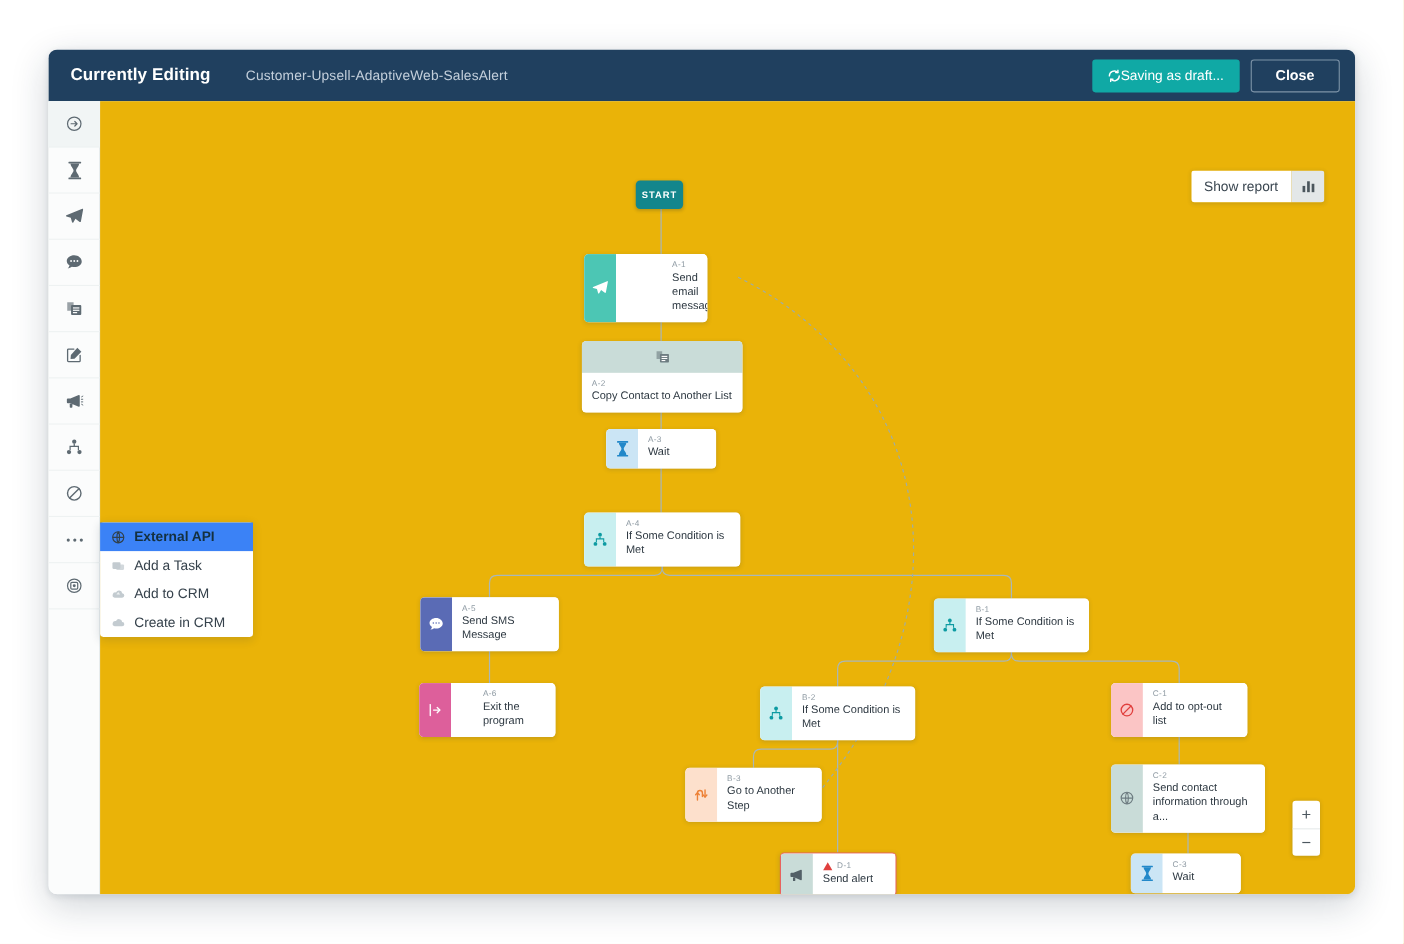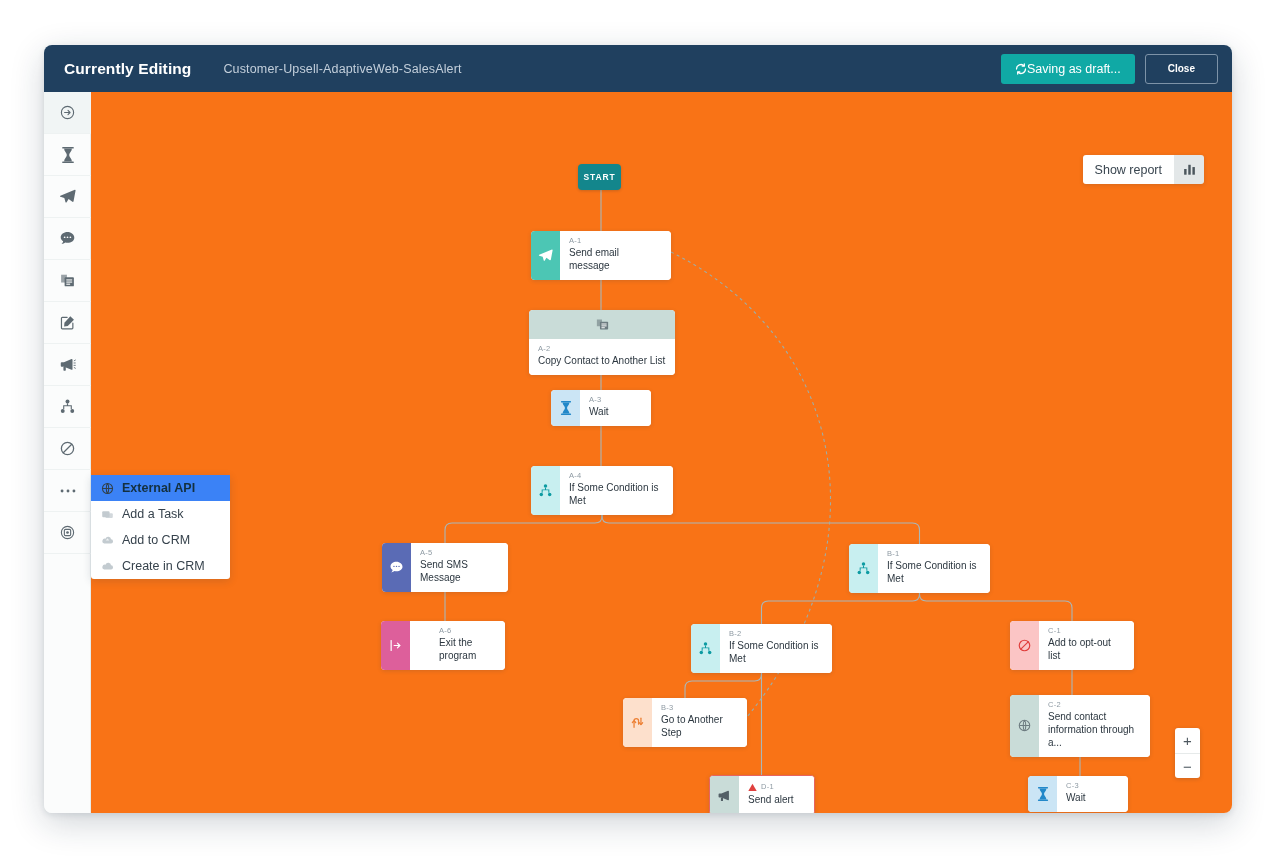--- a/index.html
+++ b/index.html
@@ -32,21 +32,21 @@
     color:#c3cfdb; font-size:12.5px; margin-left:32px; letter-spacing:.15px;
   }
   .topbar-spacer { flex:1 1 auto; }
   .btn-draft {
     display:flex; align-items:center; gap:0;
     background:#10a9a5; color:#fff; font-size:12.5px;
     border:none; border-radius:3px; height:30px; padding:0 14px;
     cursor:pointer; white-space:nowrap;
   }
   .btn-close {
-    background:transparent; color:#ffffff; font-size:10px; font-weight:bold;
+    background:transparent; color:#ffffff; font-size:13px; font-weight:bold;
     border:1px solid #7d93a8; border-radius:3px; height:30px; padding:0 22px;
     margin-left:10px; cursor:pointer;
   }
   .sync-ico { width:12px; height:12px; display:block; }
 
   
   .rail {
     position:absolute; left:0; top:47px; width:47px; bottom:0;
     background:#fbfcfc; border-right:1px solid #e7eced;
   }
@@ -69,21 +69,21 @@
     display:flex; align-items:center; gap:8px;
     height:26px; padding:0 10px; font-size:12.5px; color:#36424c;
     cursor:pointer;
   }
   .flyout-item.sel { background:#3b82f6; font-weight:bold; color:#14303f; }
   .flyout-item .fi-ico { width:13px; height:13px; flex:0 0 13px; display:block; }
 
   
   .canvas {
     position:absolute; left:47px; top:47px; right:0; bottom:0;
-    background:#f97316; overflow:hidden;
+    background:#eab308; overflow:hidden;
   }
   .edges { position:absolute; left:0; top:0; width:100%; height:100%; }
 
   
   .show-report {
     position:absolute; right:28px; top:63px;
     display:flex; align-items:stretch; height:29px;
     border-radius:3px; overflow:hidden;
     box-shadow:0 1px 4px rgba(30,50,70,.16);
     cursor:pointer;
@@ -353,21 +353,21 @@
       <div class="zoomctl">
         <div class="zoombtn">+</div>
         <div class="zoombtn">−</div>
       </div>
 
       <div class="start-node" id="start-node" style="left: 487px; top: 72px; width: 43px; height: 26px; background: rgb(19, 134, 140);">
         <span>START</span>
       </div>
 
       <div id="node-layer">
-          <div class="node" style="left: 440px; top: 139px; width: 140px; min-height: 42px;">
+          <div class="node" style="left: 440px; top: 139px; width: 112px; min-height: 42px; gap: 42px;">
             <div class="node-ico" style="background: rgb(76, 198, 180);">
               <svg width="15" height="15" viewBox="0 0 20 20" fill="#ffffff">
                 <path d="M18.6 2.1 1.6 9.1c-.6.25-.55 1.1.06 1.28l4.6 1.36 1.4 4.9c.18.62 1 .72 1.32.17l2.3-3.9 4.5 3.3c.5.37 1.2.1 1.33-.5L19.5 3c.12-.6-.4-1.1-.9-.9z"></path>
               </svg>
             </div>
             <div class="node-body">
               <div class="node-id">
                 <span>A-1</span>
               </div>
               <div class="node-label">Send email message</div>

